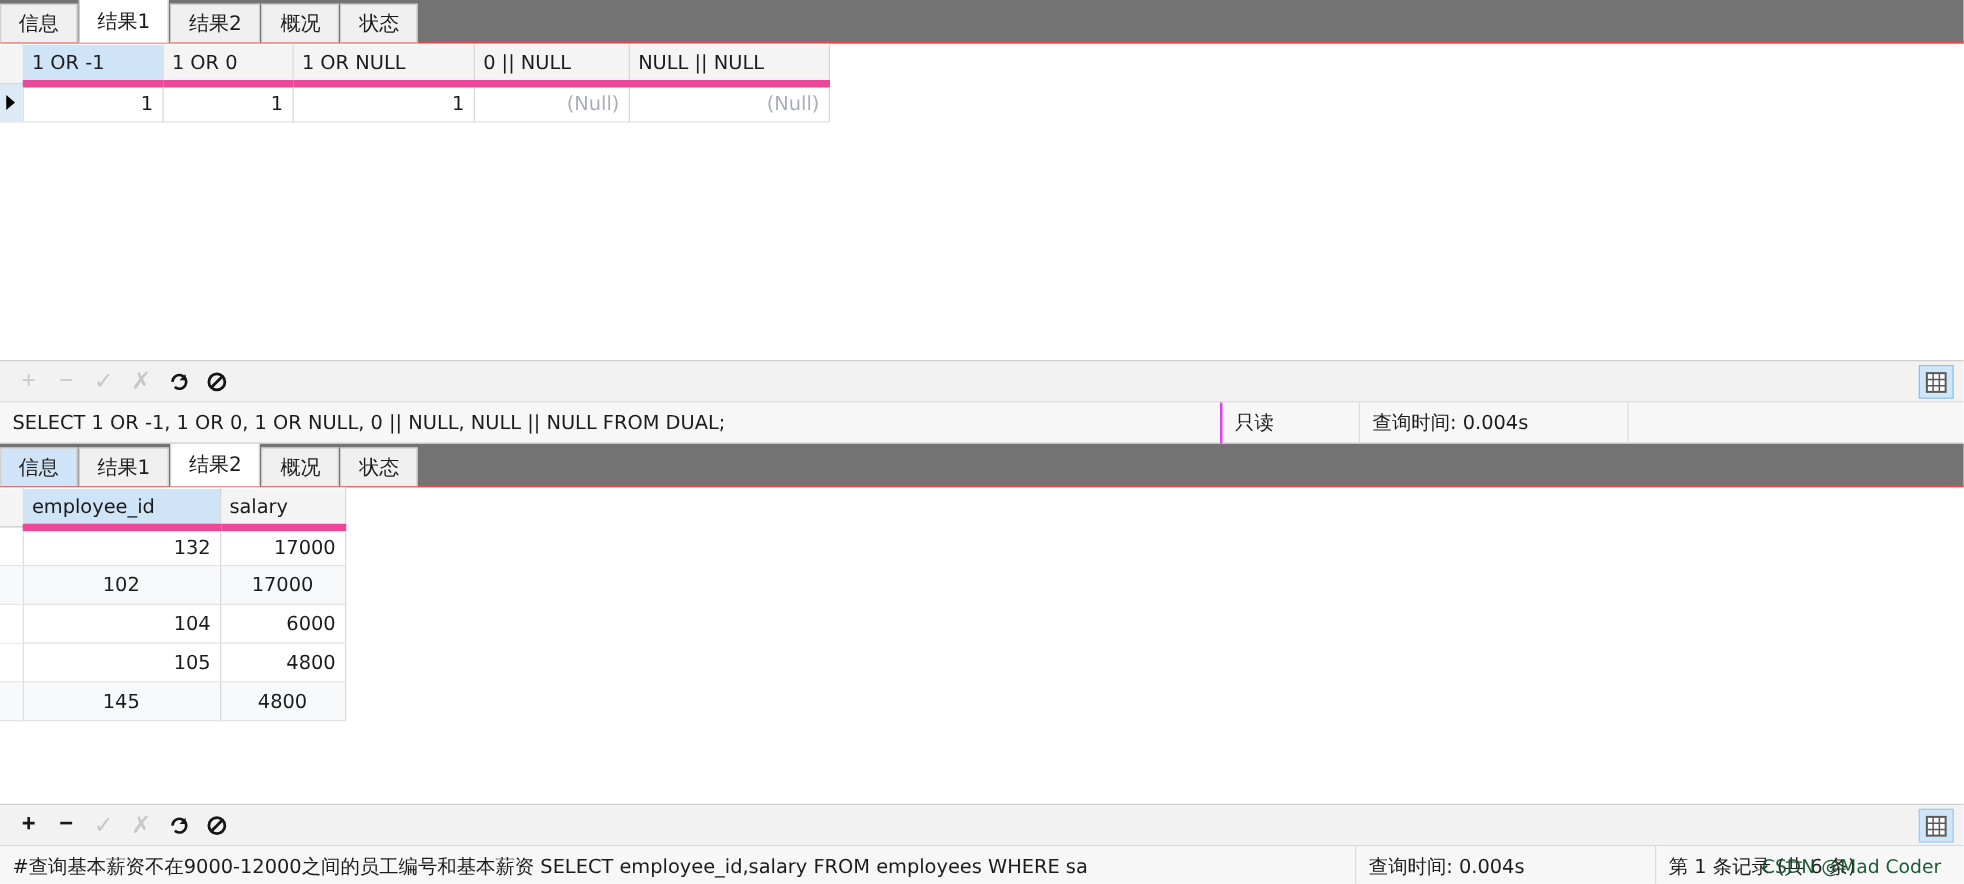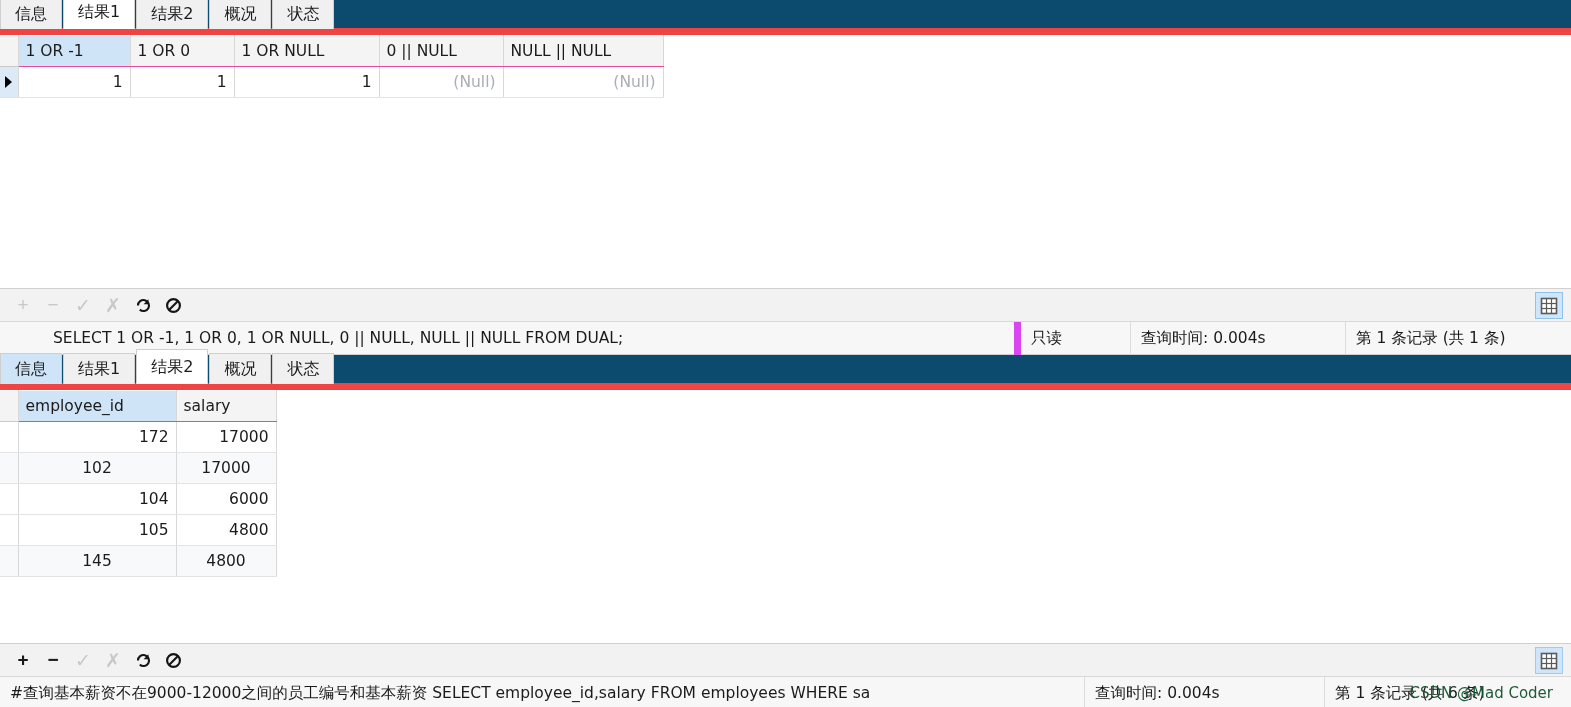--- a/index.html
+++ b/index.html
@@ -20,22 +20,22 @@
 
   
   .pane { position: absolute; left: 0; width: 1571px; background: #ffffff; }
   .pane-top    { top: 0;   height: 355px; }
   .pane-bottom { top: 355px; height: 352px; }
 
   
   .tabstrip {
     position: relative;
     height: 35px;
-    background: #0c4a6e;
-    border-bottom: 7px solid #ef4444;
+    background: #737373;
+    border-bottom: 2px solid #ef4444;
     display: flex;
     align-items: flex-end;
     padding-left: 0px;
   }
   .tab {
     height: 31px;
     line-height: 29px;
     padding: 0 14px;
     font-size: 16px;
     color: #1b1b1b;
@@ -76,21 +76,21 @@
     height: 31px;
     padding: 0 7px;
     font-weight: normal;
     overflow: hidden;
     white-space: nowrap;
     font-family: "DejaVu Sans", "Liberation Sans", sans-serif;
   }
   table.grid th {
     background: #f4f4f4;
     text-align: left;
-    border-bottom: 1px solid #ec4899;
+    border-bottom: 6px solid #ec4899;
     border-top: 1px solid #ffffff;
     font-size: 15.5px;
   }
   table.grid th.sel { background: #cfe4f7; }
   table.grid td { text-align: right; background: #ffffff; }
   table.grid td.nullcell { color: #a9aeb8; }
   table.grid tr.alt td { background: #f7f9fb; text-align: center; }
 
   
   .gutter {
@@ -159,21 +159,21 @@
     font-family: "DejaVu Sans", "Liberation Sans", sans-serif;
   }
   .st-seg {
     height: 33px;
     line-height: 33px;
     padding: 0 10px;
     border-right: 1px solid #dcdcdc;
     white-space: nowrap;
     overflow: hidden;
   }
-  .st-sql { flex: 0 0 978px; border-right: 7px solid #d946ef; margin-left: 43px; }
+  .st-sql { flex: 0 0 978px; border-right: 2px solid #d946ef; }
   .st-ro  { flex: 0 0 110px; }
   .st-t   { flex: 0 0 215px; }
   .st-rec { flex: 1 1 auto; border-right: none; }
 
   .st-sql2 { flex: 0 0 1085px; }
   .st-t2   { flex: 0 0 240px; }
   .st-rec2 { flex: 1 1 auto; border-right: none; }
 
   
   .filler { background: #ffffff; }
@@ -268,21 +268,20 @@
           <line x1="1.5" y1="6.5" x2="16.5" y2="6.5" stroke="#5a5a5a" stroke-width="1.2"></line>
           <line x1="1.5" y1="11.5" x2="16.5" y2="11.5" stroke="#5a5a5a" stroke-width="1.2"></line>
         </svg>
       </div>
     </div>
 
     <div class="statusbar" style="position:absolute; left:0; top:322px; width:1571px;">
       <div class="st-seg st-sql">SELECT 1 OR -1, 1 OR 0, 1 OR NULL, 0 || NULL, NULL || NULL FROM DUAL;</div>
       <div class="st-seg st-ro">只读</div>
       <div class="st-seg st-t">查询时间: 0.004s</div>
-      <div class="st-seg st-rec">第 1 条记录 (共 1 条)</div>
     </div>
   </div>
 
   <div class="pane pane-bottom">
 
     <div class="tabstrip">
       <div class="tab hilite">信息</div>
       <div class="tab">结果1</div>
       <div class="tab active">结果2</div>
       <div class="tab">概况</div>
@@ -299,21 +298,21 @@
         <thead>
           <tr>
             <th class="gutter head"></th>
             <th class="sel">employee_id</th>
             <th>salary</th>
           </tr>
         </thead>
         <tbody>
           <tr>
             <td class="gutter"></td>
-            <td>172</td>
+            <td>132</td>
             <td>17000</td>
           </tr>
           <tr class="alt">
             <td class="gutter"></td>
             <td>102</td>
             <td>17000</td>
           </tr>
           <tr>
             <td class="gutter"></td>
             <td>104</td>

